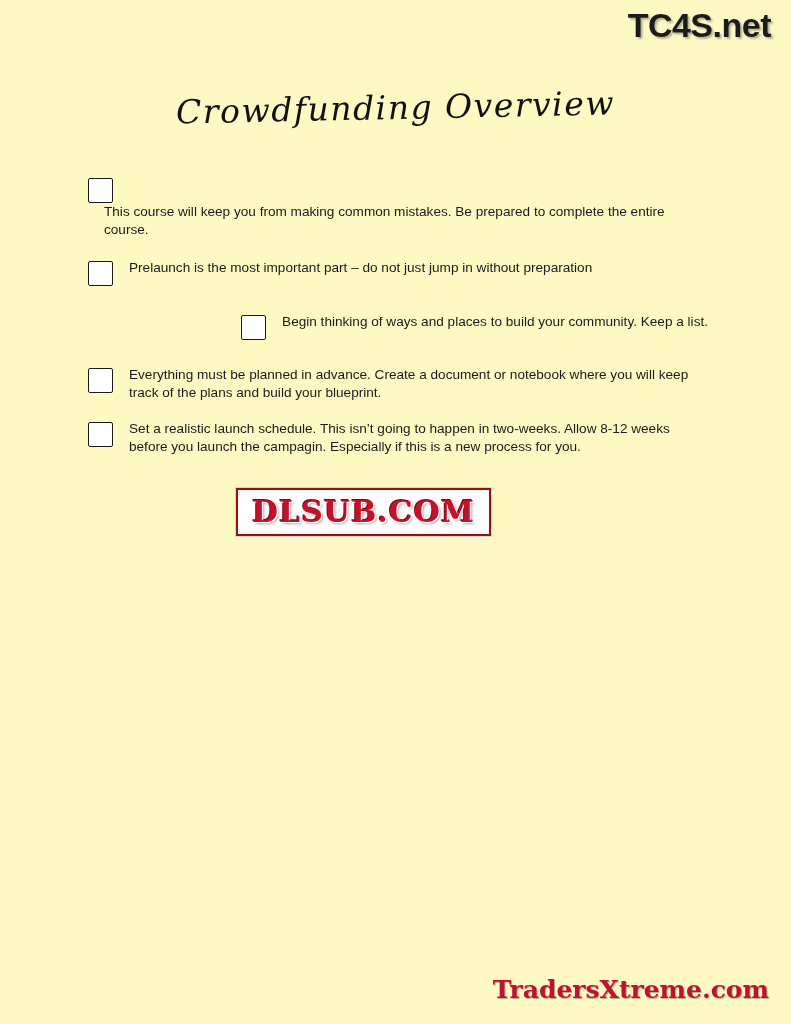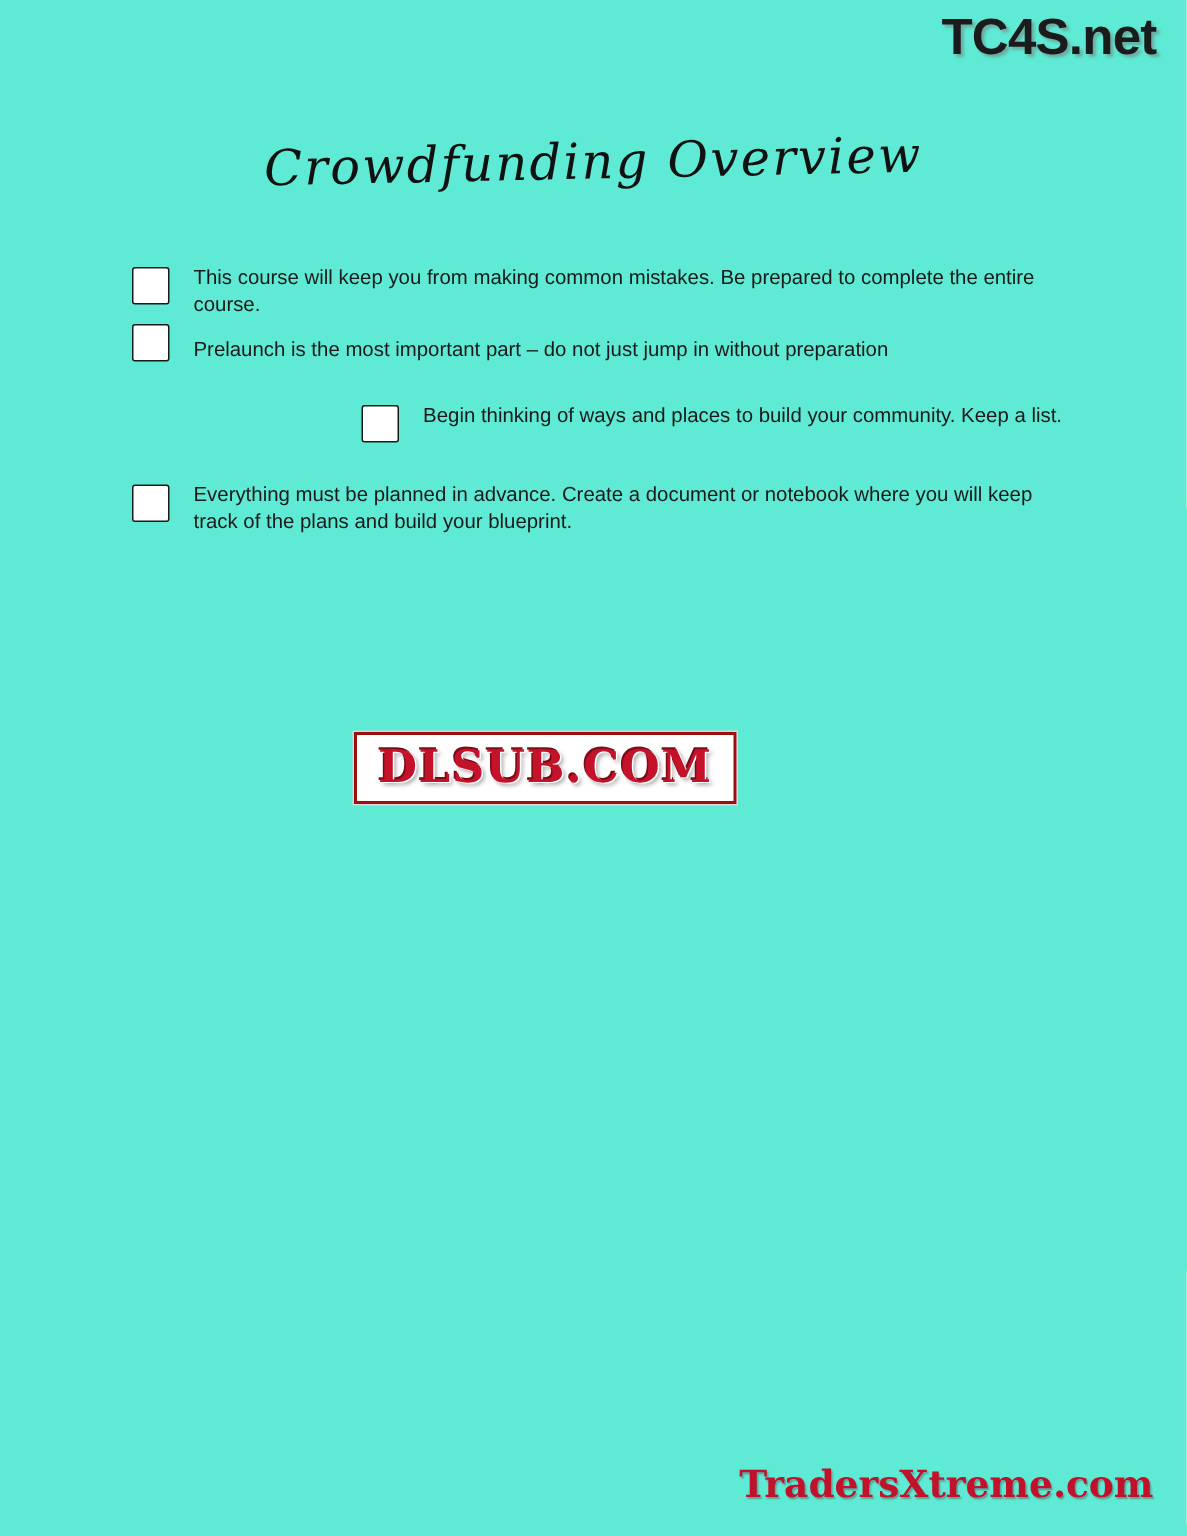--- a/index.html
+++ b/index.html
@@ -12,21 +12,21 @@
     height: 1024px;
     position: relative;
     font-family: "Liberation Sans", sans-serif;
     color: #000000;
     overflow: hidden;
   }
 
   .page {
     position: absolute;
     inset: 0;
-    background: #5eead4;
+    background: #fef9c3;
   }
 
   
   .brand-top {
     position: absolute;
     top: 6px;
     right: 20px;
     font-family: "Liberation Sans", sans-serif;
     font-weight: bold;
     font-size: 34px;
@@ -75,22 +75,22 @@
   }
   .check-text {
     margin-left: 16px;
     font-size: 13.6px;
     line-height: 17.5px;
     color: #1a1a1a;
     max-width: 570px;
   }
 
   
-  .check-row.r1 { margin-bottom: 3px; }
-  .check-row.r2 { margin-bottom: 27px; align-items: flex-end; }
+  .check-row.r1 { margin-bottom: 21px; flex-direction: column; }
+  .check-row.r2 { margin-bottom: 27px; }
   .check-row.r3 { margin-bottom: 26px; justify-content: flex-end; }
   .check-row.r4 { margin-bottom: 19px; }
   .check-row.r5 { margin-bottom: 19px; }
 
   
   .watermark {
     position: absolute;
     top: 488px;
     left: 0;
     width: 727px;
@@ -151,20 +151,24 @@
     <div class="check-row r3">
       <div class="checkbox"></div>
       <div class="check-text">Begin thinking of ways and places to build your community. Keep a list.</div>
     </div>
 
     <div class="check-row r4">
       <div class="checkbox"></div>
       <div class="check-text">Everything must be planned in advance. Create a document or notebook where you will keep track of the plans and build your blueprint.</div>
     </div>
 
+    <div class="check-row r5">
+      <div class="checkbox"></div>
+      <div class="check-text">Set a realistic launch schedule. This isn’t going to happen in two-weeks. Allow 8-12 weeks before you launch the campagin. Especially if this is a new process for you.</div>
+    </div>
 
 
   </div>
 
   <div class="watermark">
     <span class="watermark-inner">DLSUB.COM</span>
   </div>
 
   <div class="brand-bottom">TradersXtreme.com</div>
 

